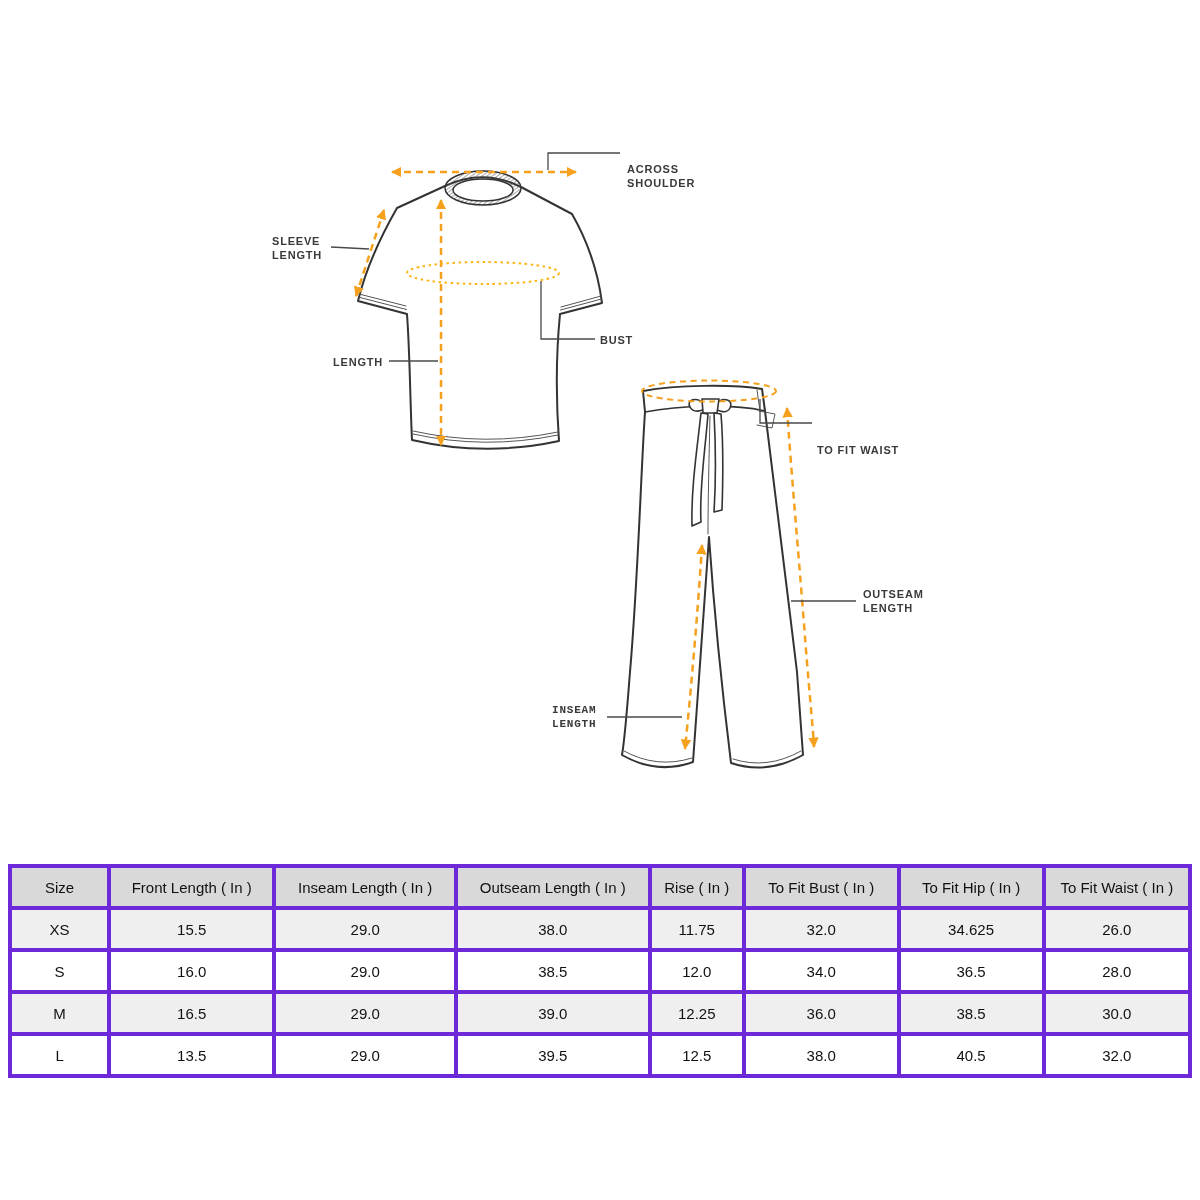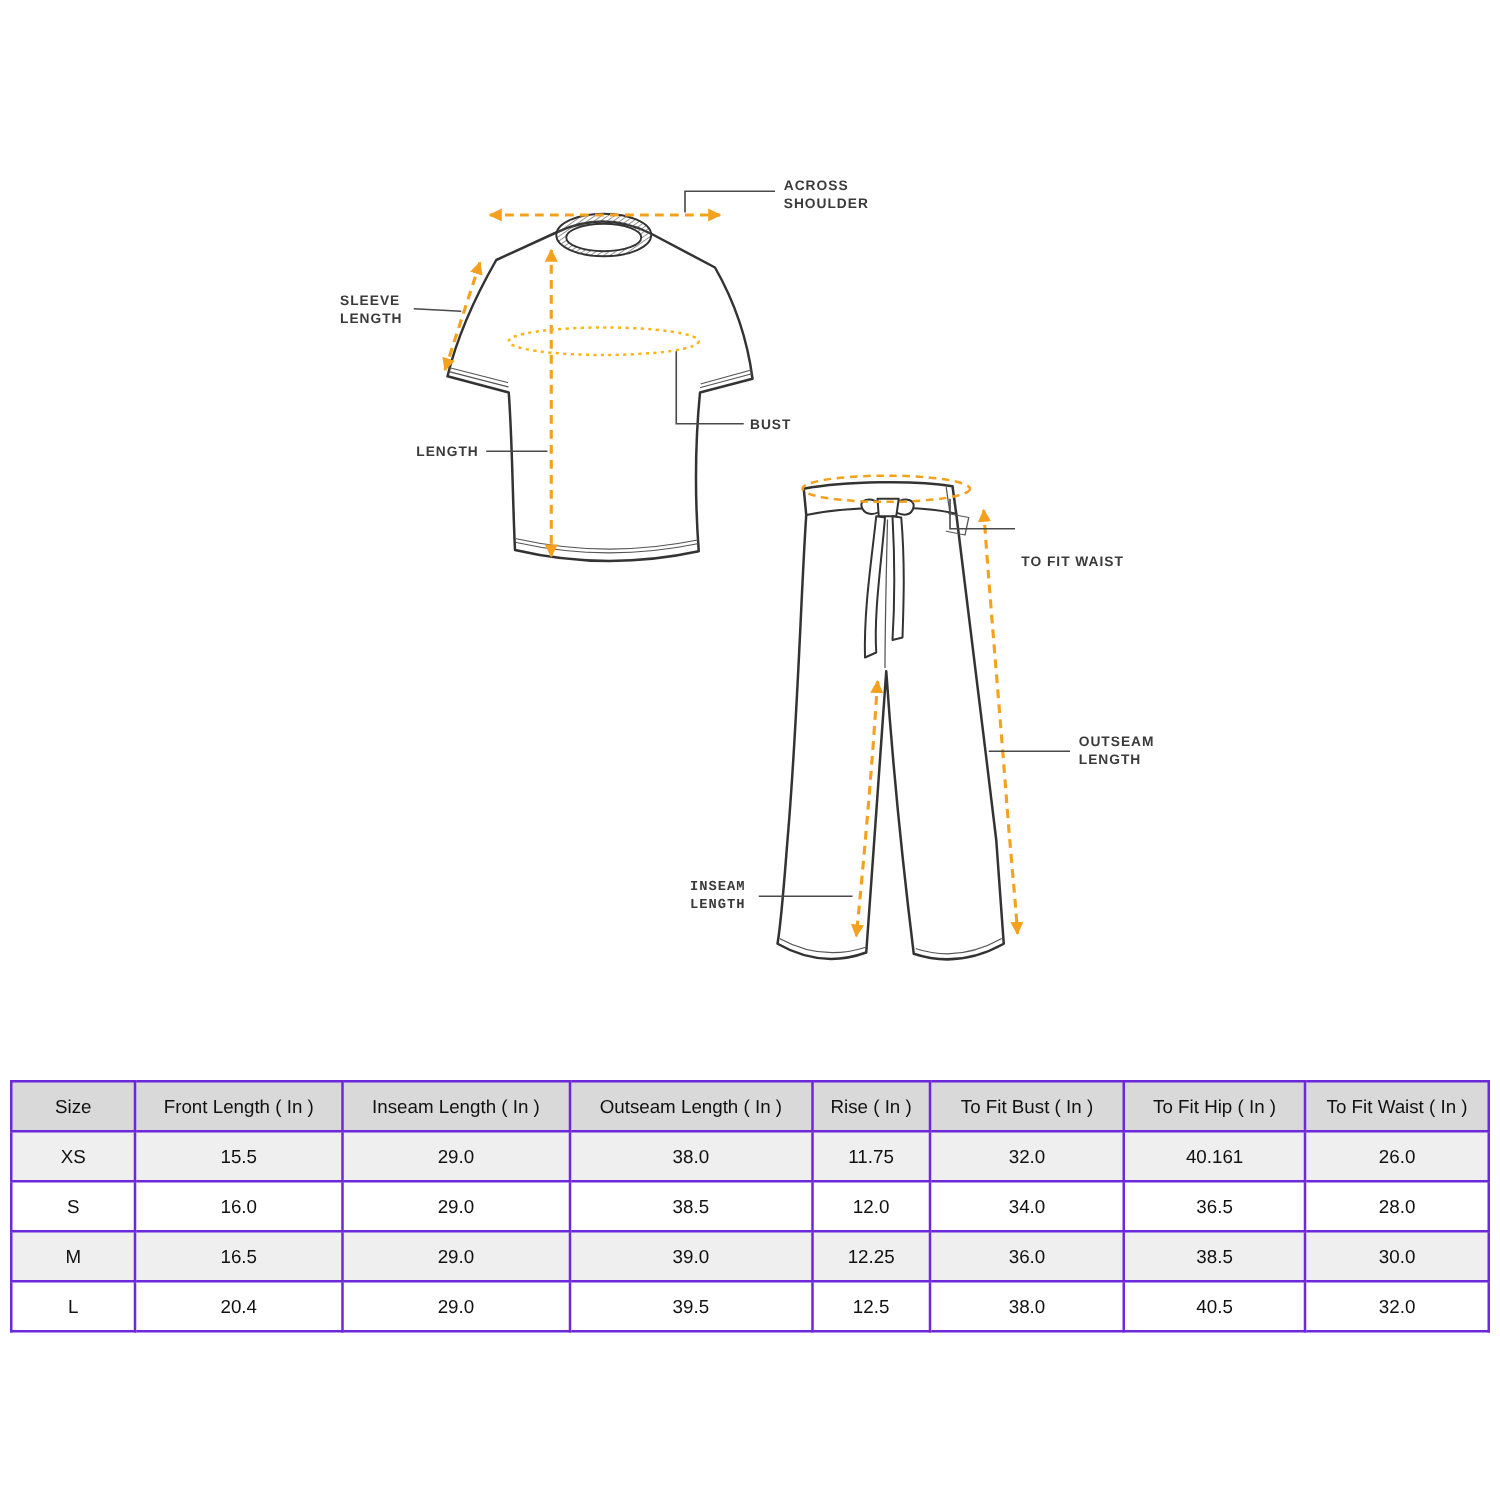--- a/index.html
+++ b/index.html
@@ -7,21 +7,21 @@
           font-family:"Liberation Sans",sans-serif;}
   
   .dlabel{position:absolute;font-family:"Liberation Sans",sans-serif;font-size:11px;
           font-weight:700;letter-spacing:0.8px;line-height:14px;color:#3a3a3a;
           text-transform:uppercase;}
   .nowrap{white-space:nowrap;}
   
   #size-table{position:absolute;left:8px;top:864px;width:1184px;border-collapse:collapse;
               table-layout:fixed;font-family:"Liberation Sans",sans-serif;font-size:15px;
               color:#111111;border:2px solid #2d2d2d;}
-  #size-table th,#size-table td{border:2px solid #6d28d9;text-align:center;vertical-align:middle;
+  #size-table th,#size-table td{border:4px solid #6d28d9;text-align:center;vertical-align:middle;
               height:38px;padding:0;font-weight:400;}
   #size-table thead th{background:#d9d9d9;}
   #size-table tbody tr:nth-child(odd){background:#efefef;}
   #size-table tbody tr:nth-child(even){background:#ffffff;}
   svg{position:absolute;left:0;top:0;}
 </style>
 </head>
 <body>
 
 <div id="canvas">
@@ -94,21 +94,21 @@
       <path d="M548,170 L548,153 L620,153"></path>
       <path d="M331,247 L369,249"></path>
       <path d="M389,361 L438,361"></path>
       <path d="M541,281 L541,339 L595,339"></path>
       <path d="M760,399 L760,423 L812,423"></path>
       <path d="M791,601 L856,601"></path>
       <path d="M607,717 L682,717"></path>
     </g>
   </svg>
 
-  <div class="dlabel" style="left:627px;top:142px;width:84px;">ACROSS SHOULDER</div>
+  <div class="dlabel" style="left:627px;top:162px;width:84px;">ACROSS SHOULDER</div>
   <div class="dlabel" style="left:272px;top:234px;width:66px;">SLEEVE LENGTH</div>
   <div class="dlabel nowrap" style="left:333px;top:355px;">LENGTH</div>
   <div class="dlabel nowrap" style="left:600px;top:333px;">BUST</div>
   <div class="dlabel nowrap" style="left:817px;top:416px;margin-top:27px;">TO FIT WAIST</div>
   <div class="dlabel" style="left:863px;top:587px;width:76px;">OUTSEAM LENGTH</div>
   <div class="dlabel" style="left:552px;top:703px;width:66px;font-family:Liberation Mono, monospace;">INSEAM LENGTH</div>
 
   <table id="size-table">
     <colgroup>
       <col style="width:8.4%">
@@ -133,21 +133,21 @@
       </tr>
     </thead>
     <tbody>
       <tr>
         <td>XS</td>
         <td>15.5</td>
         <td>29.0</td>
         <td>38.0</td>
         <td>11.75</td>
         <td>32.0</td>
-        <td>40.161</td>
+        <td>34.625</td>
         <td>26.0</td>
       </tr>
       <tr>
         <td>S</td>
         <td>16.0</td>
         <td>29.0</td>
         <td>38.5</td>
         <td>12.0</td>
         <td>34.0</td>
         <td>36.5</td>
@@ -158,21 +158,21 @@
         <td>16.5</td>
         <td>29.0</td>
         <td>39.0</td>
         <td>12.25</td>
         <td>36.0</td>
         <td>38.5</td>
         <td>30.0</td>
       </tr>
       <tr>
         <td>L</td>
-        <td>20.4</td>
+        <td>13.5</td>
         <td>29.0</td>
         <td>39.5</td>
         <td>12.5</td>
         <td>38.0</td>
         <td>40.5</td>
         <td>32.0</td>
       </tr>
     </tbody>
   </table>
 

